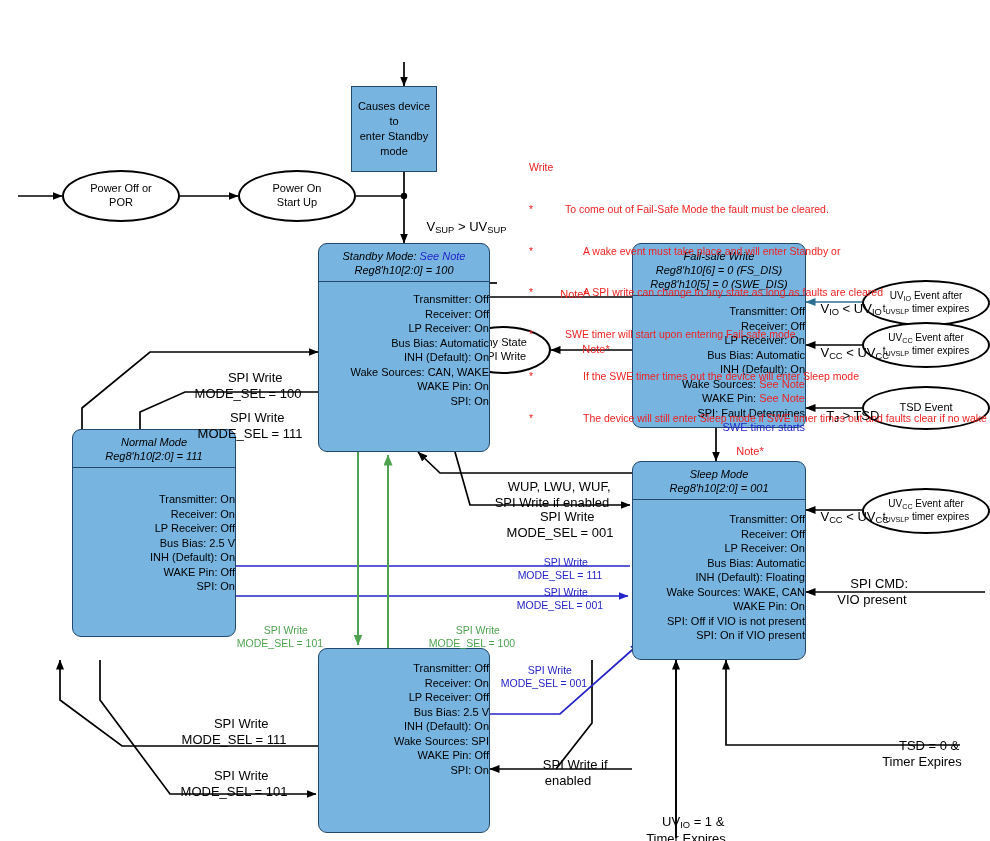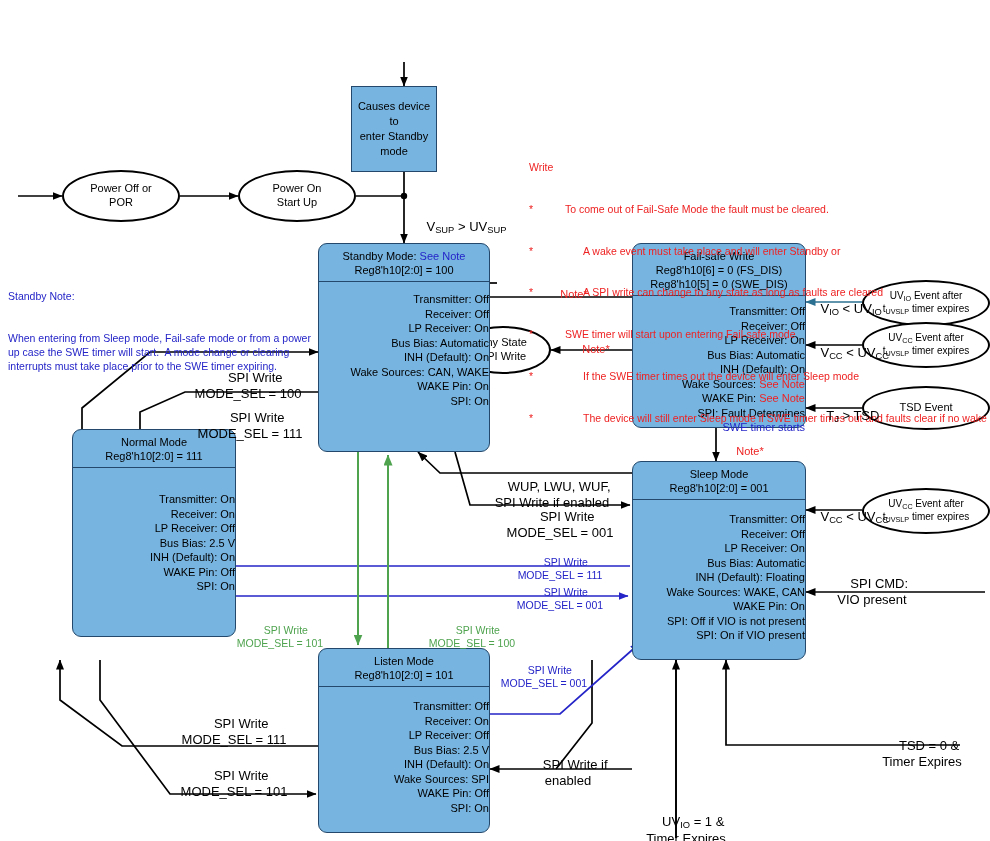--- a/index.html
+++ b/index.html
@@ -8,21 +8,21 @@
        -webkit-font-smoothing:antialiased;}
   #stage{position:absolute;left:0;top:0;width:990px;height:841px;}
   svg.layer{position:absolute;left:0;top:0;width:990px;height:841px;overflow:visible;}
   .txt{position:absolute;white-space:pre;line-height:1.18;}
   .c{ text-align:center; }
   sub{font-size:.72em;vertical-align:-0.22em;}
   
   .state{position:absolute;background:#77b4e0;border:1px solid #23486b;border-radius:9px;
          box-sizing:border-box;}
   .state .hdr{text-align:center;font-size:11px;color:#000;padding:5px 4px 4px 4px;
-              border-bottom:1px solid #23486b;line-height:1.28;}
+              border-bottom:1px solid #23486b;line-height:1.28;font-style:italic;}
   .state .bdy{text-align:right;font-size:11px;color:#000;line-height:1.32;padding-top:10px;}
   .ell{position:absolute;border:2px solid #000;border-radius:50%;background:#fff;
        display:flex;align-items:center;justify-content:center;text-align:center;
        font-size:11px;color:#000;line-height:1.25;box-sizing:border-box;}
   .blue{color:#2424c8;}
   .red{color:#ee2222;}
   .teal{color:#2b6f91;}
   .lbl{font-size:13px;color:#000;}
   .lblb{font-size:10.5px;color:#2424c8;}
   .lblg{font-size:10.5px;color:#4fa34f;}
@@ -224,24 +224,20 @@
       <div>Bus Bias: Automatic</div>
       <div>INH (Default): Floating</div>
       <div>Wake Sources: WAKE, CAN</div>
       <div>WAKE Pin: On</div>
       <div>SPI: Off if VIO is not present</div>
       <div>SPI: On if VIO present</div>
     </div>
   </div>
 
   <div class="state" style="left:318px;top:648px;width:172px;height:185px;">
-    <div class="hdr">
-      <div>Listen Mode</div>
-      <div>Reg8'h10[2:0] = 101</div>
-    </div>
     <div class="bdy" style="padding-top:12px;">
       <div>Transmitter: Off</div>
       <div>Receiver: On</div>
       <div>LP Receiver: Off</div>
       <div>Bus Bias: 2.5 V</div>
       <div>INH (Default): On</div>
       <div>Wake Sources: SPI</div>
       <div>WAKE Pin: Off</div>
       <div>SPI: On</div>
     </div>
@@ -250,24 +246,20 @@
   <div class="txt notebox" style="left:529px;top:133px;width:460px;">
     <div>Write</div>
     <div style="display:flex;"><span style="width:36px;">*</span><span>To come out of Fail-Safe Mode the fault must be cleared.</span></div>
     <div style="display:flex;"><span style="width:36px;">*</span><span style="padding-left:18px;">A wake event must take place and will enter Standby or</span></div>
     <div style="display:flex;"><span style="width:36px;">*</span><span style="padding-left:18px;">A SPI write can change to any state as long as faults are cleared</span></div>
     <div style="display:flex;"><span style="width:36px;">*</span><span>SWE timer will start upon entering Fail-safe mode</span></div>
     <div style="display:flex;"><span style="width:36px;">*</span><span style="padding-left:18px;">If the SWE timer times out the device will enter Sleep mode</span></div>
     <div style="display:flex;"><span style="width:36px;">*</span><span style="padding-left:18px;">The device will still enter Sleep mode if SWE timer times out and faults clear if no wake</span></div>
   </div>
 
-  <div class="txt standbynote" style="left:8px;top:262px;width:310px;">
-    <div>Standby Note:</div>
-    <div>When entering from Sleep mode, Fail-safe mode or from a power<br>up case the SWE timer will start.  A mode change or clearing<br>interrupts must take place prior to the SWE timer expiring.</div>
-  </div>
 
   <div class="txt lbl" style="left:412px;top:204px;">
     <span>V<sub>SUP</sub> &gt; UV<sub>SUP</sub></span></div>
 
   <div class="txt lblr" style="left:548px;top:275px;">
     <span>Note*</span></div>
 
   <div class="txt lblr" style="left:570px;top:330px;">
     <span>Note*</span></div>
 

